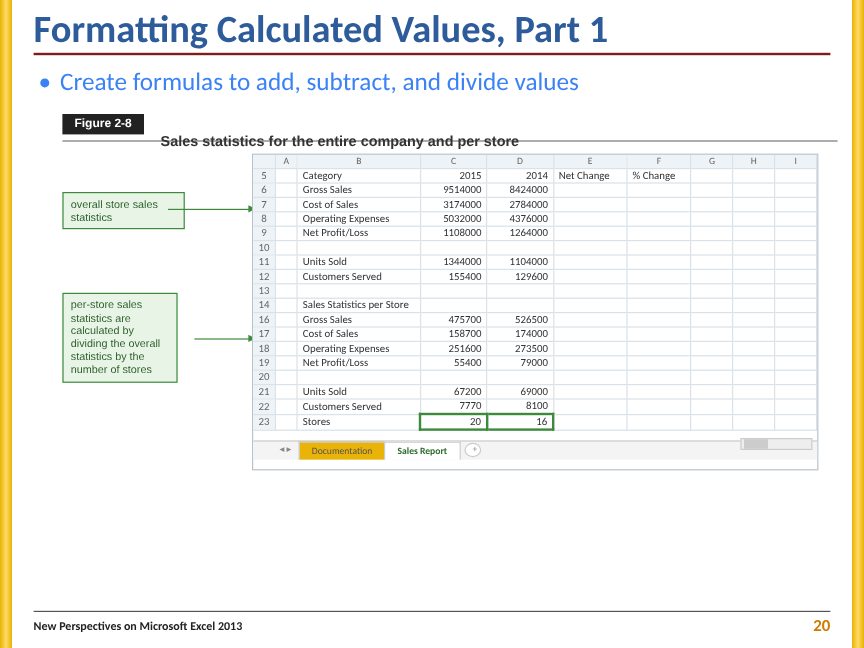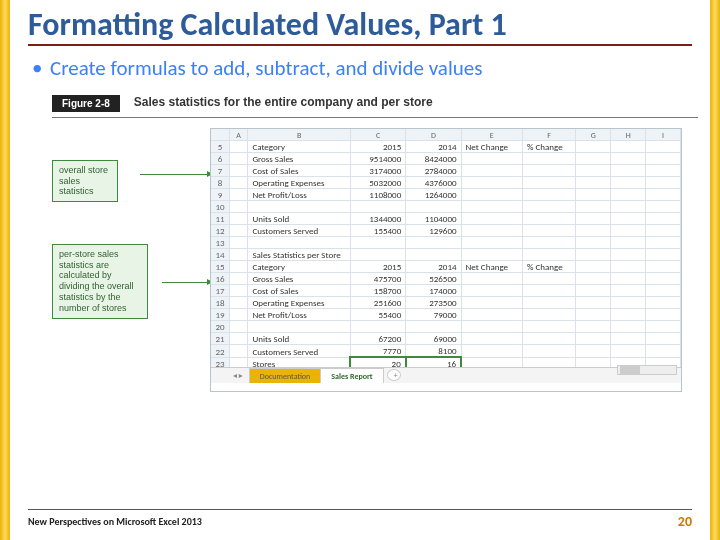--- a/index.html
+++ b/index.html
@@ -64,20 +64,21 @@
     font-weight: bold;
     padding: 3px 10px;
     font-family: Arial, sans-serif;
   }
   .fig-caption {
     font-family: "Trebuchet MS", Arial, sans-serif;
     font-size: 12px;
     font-weight: bold;
     color: #333;
     padding-left: 14px;
+    margin-top: 16px;
   }
   .fig-rule {
     height: 1px;
     background: #777;
     margin-top: 2px;
     margin-bottom: 8px;
   }
   .fig-body {
     position: relative;
     height: 278px;
@@ -267,21 +268,21 @@
 
   <div class="figure">
     <div class="fig-header">
       <span class="fig-label">Figure 2-8</span>
       <span class="fig-caption">Sales statistics for the entire company and per store</span>
     </div>
     <div class="fig-rule"></div>
 
     <div class="fig-body">
 
-      <div class="callout" style="left:0;top:34px;width:66px;">overall store sales statistics</div>
+      <div class="callout" style="left:0;top:34px;width:102px;">overall store sales statistics</div>
       <div class="callout-arrow-h" style="left:88px;top:48px;width:68px;"></div>
 
       <div class="callout" style="left:0;top:118px;width:96px;">per-store sales statistics are calculated by dividing the overall statistics by the number of stores</div>
       <div class="callout-arrow-h" style="left:110px;top:156px;width:46px;"></div>
 
       <div class="callout" style="left:458px;top:230px;width:92px;">number of stores in 2014 and 2015</div>
       <div class="callout-arrow-v" style="left:460px;top:222px;height:10px;"></div>
 
       <div class="sheet">
         <table>
@@ -426,32 +427,20 @@
                 <td>Sales Statistics per Store</td>
                 <td class="num"></td>
                 <td class="num"></td>
                 <td></td>
                 <td></td>
                 <td></td>
                 <td></td>
                 <td></td>
               </tr>
               <tr>
-                <td class="rowhdr">15</td>
-                <td></td>
-                <td>Category</td>
-                <td class="num">2015</td>
-                <td class="num">2014</td>
-                <td>Net Change</td>
-                <td>% Change</td>
-                <td></td>
-                <td></td>
-                <td></td>
-              </tr>
-              <tr>
                 <td class="rowhdr">16</td>
                 <td></td>
                 <td>Gross Sales</td>
                 <td class="num">475700</td>
                 <td class="num">526500</td>
                 <td></td>
                 <td></td>
                 <td></td>
                 <td></td>
                 <td></td>

